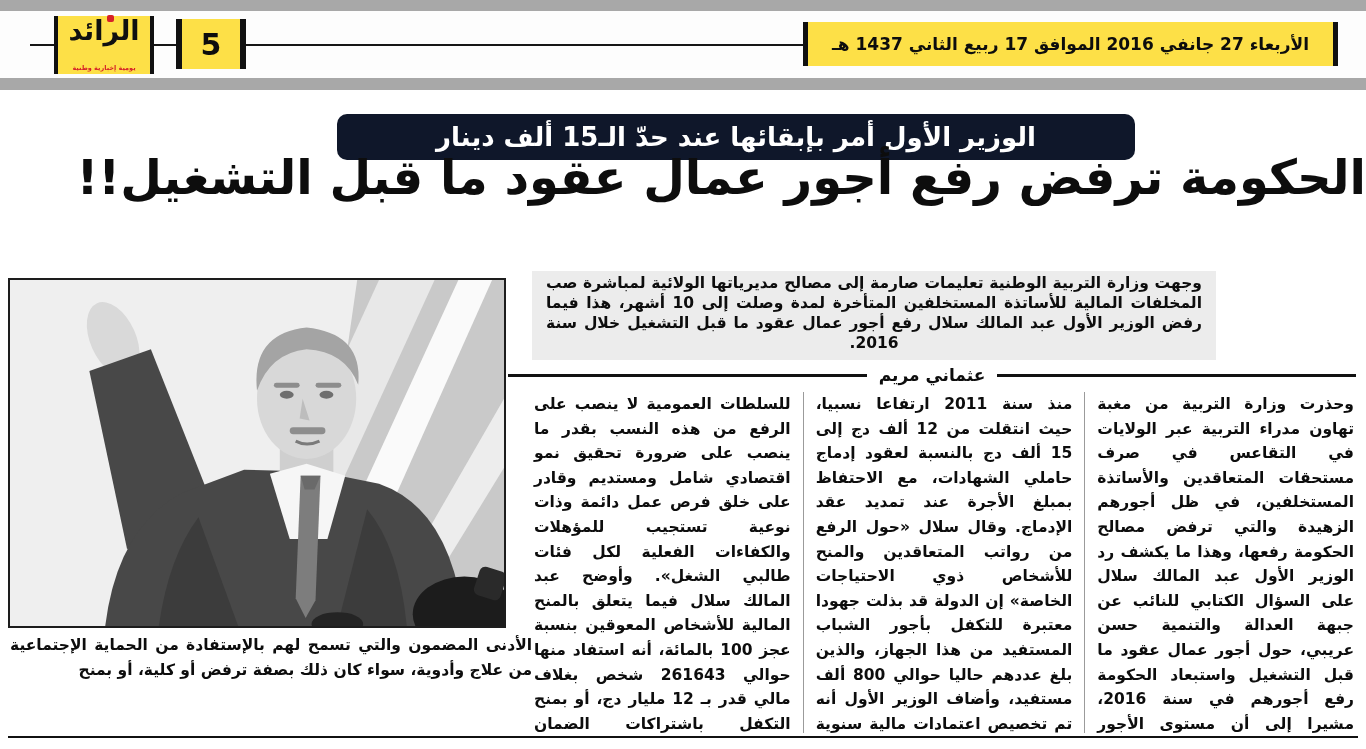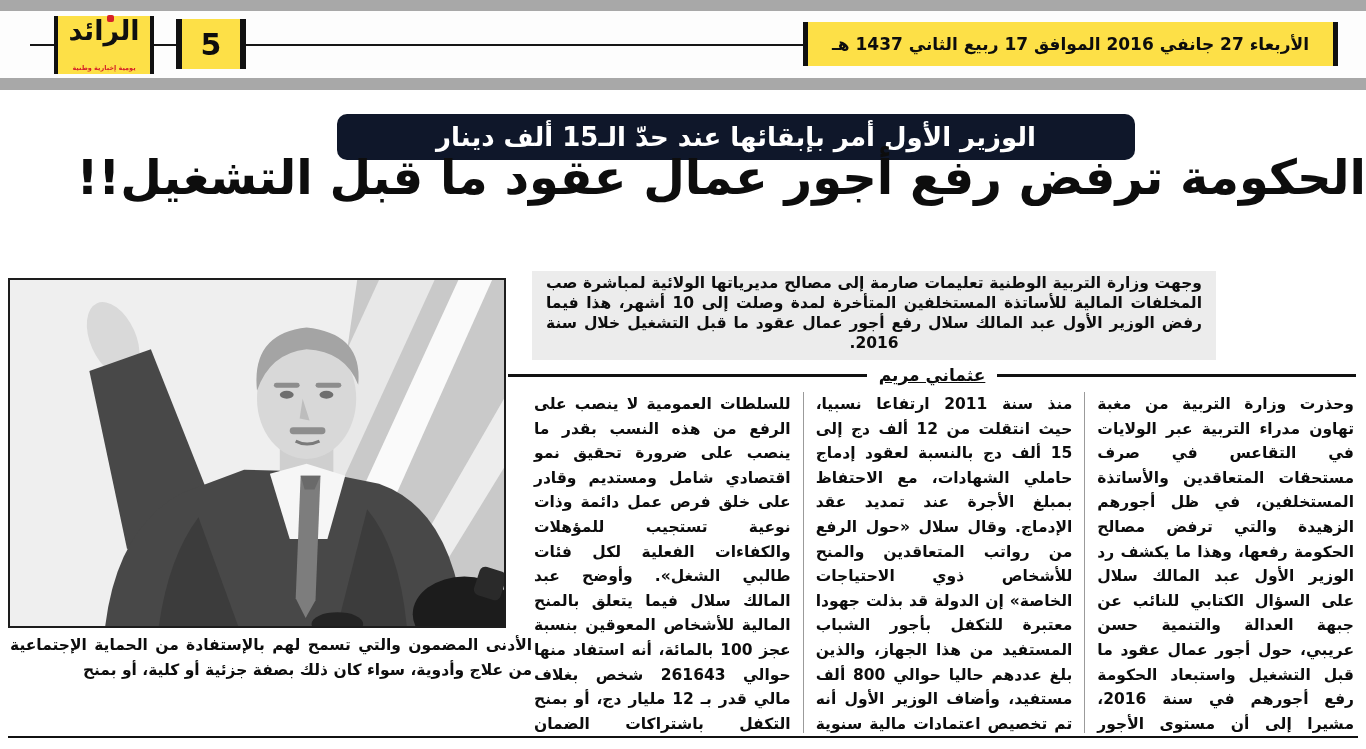--- a/index.html
+++ b/index.html
@@ -38,21 +38,21 @@
     font-size:48px;font-weight:900;line-height:66px;}
   .subheadline{position:absolute;top:218px;left:0;right:0;text-align:center;
     font-size:26px;font-weight:900;}
   
   .lead{position:absolute;top:271px;left:532px;width:684px;box-sizing:border-box;
     background:#ececec;padding:2px 14px 7px 14px;
     font-size:15.5px;font-weight:bold;line-height:20px;
     text-align:justify;text-align-last:center;}
   
   .byline{position:absolute;top:362px;left:508px;right:10px;height:26px;
-    display:flex;align-items:center;gap:12px;text-decoration:underline;}
+    display:flex;align-items:center;gap:12px;}
   .byline .b-rule{flex:1;border-top:3px solid #111;}
   .byline .b-label{font-size:17px;font-weight:900;white-space:nowrap;}
   
   .columns{position:absolute;top:392px;left:532px;width:824px;height:341px;
     display:flex;overflow:hidden;}
   .col{flex:1;box-sizing:border-box;padding:0 2px;
     font-size:15.5px;font-weight:bold;line-height:24.6px;text-align:justify;}
   .col:not(:last-child){border-left:1px solid #9b9b9b;padding-left:12px;}
   .col:not(:first-child){padding-right:12px;}
   
@@ -139,18 +139,18 @@
       <path d="M293,198 L313,198 L308,324 L298,342 L288,322 Z" fill="#7d7d7d"></path>
       <path d="M293,198 L313,198 L307,212 L297,212 Z" fill="#6a6a6a"></path>
 
       <ellipse cx="458" cy="338" rx="52" ry="38" fill="#1c1c1c"></ellipse>
       <rect x="470" y="292" width="28" height="30" rx="6" fill="#2a2a2a" transform="rotate(18 484 307)"></rect>
       <ellipse cx="330" cy="348" rx="26" ry="12" fill="#242424"></ellipse>
     </svg>
   </div>
 
   <div class="continuation">
-    <div class="cont-col">الأدنى المضمون والتي تسمح لهم بالإستفادة من الحماية الإجتماعية من علاج وأدوية، سواء كان ذلك بصفة جزئية أو كلية، أو بمنح</div>
+    <div class="cont-col">الأدنى المضمون والتي تسمح لهم بالإستفادة من الحماية الإجتماعية من علاج وأدوية، سواء كان ذلك بصفة ترفض أو كلية، أو بمنح</div>
   </div>
 
   <div class="bottom-rule"></div>
 
 </div>
 
 </body></html>

